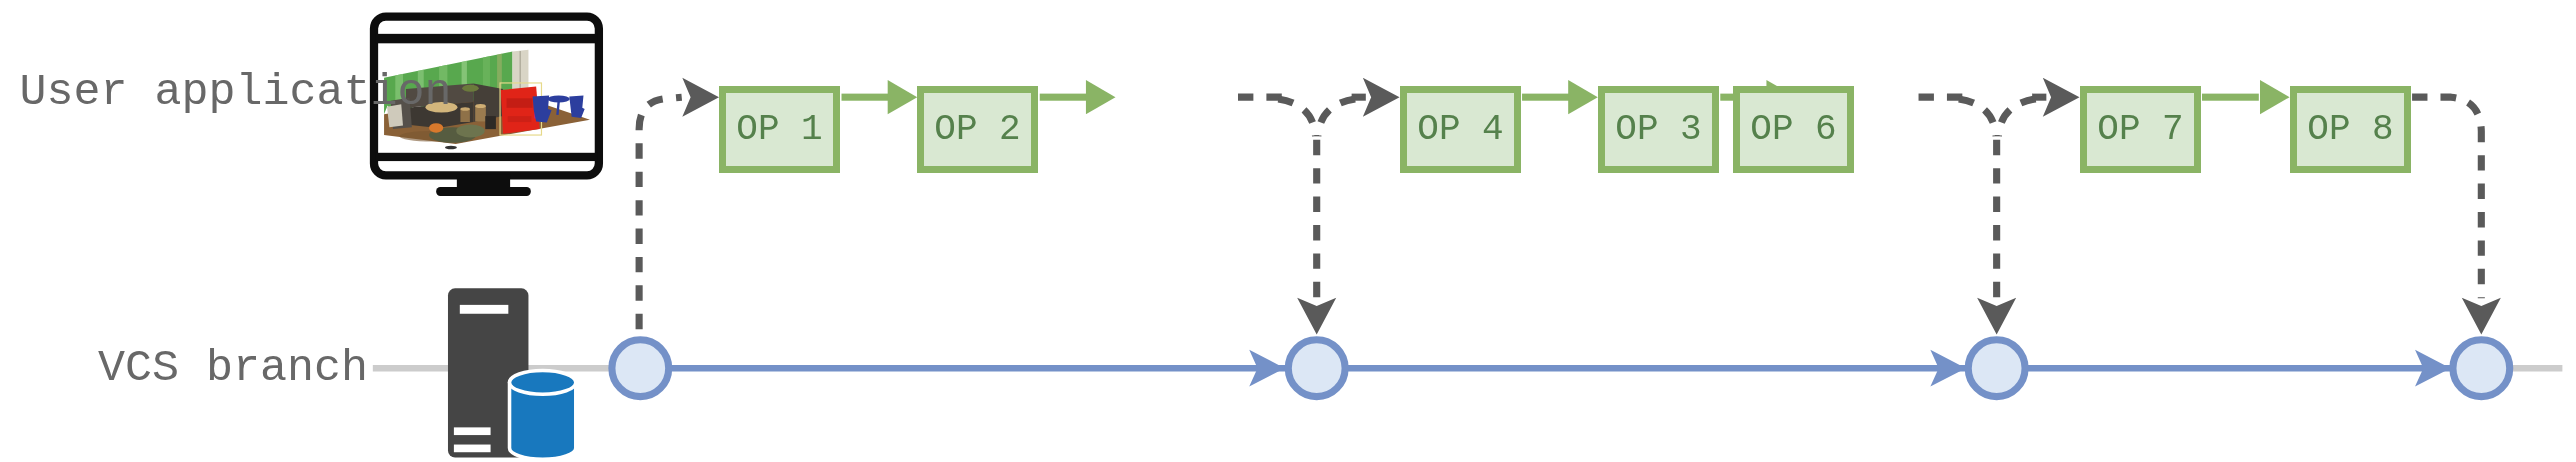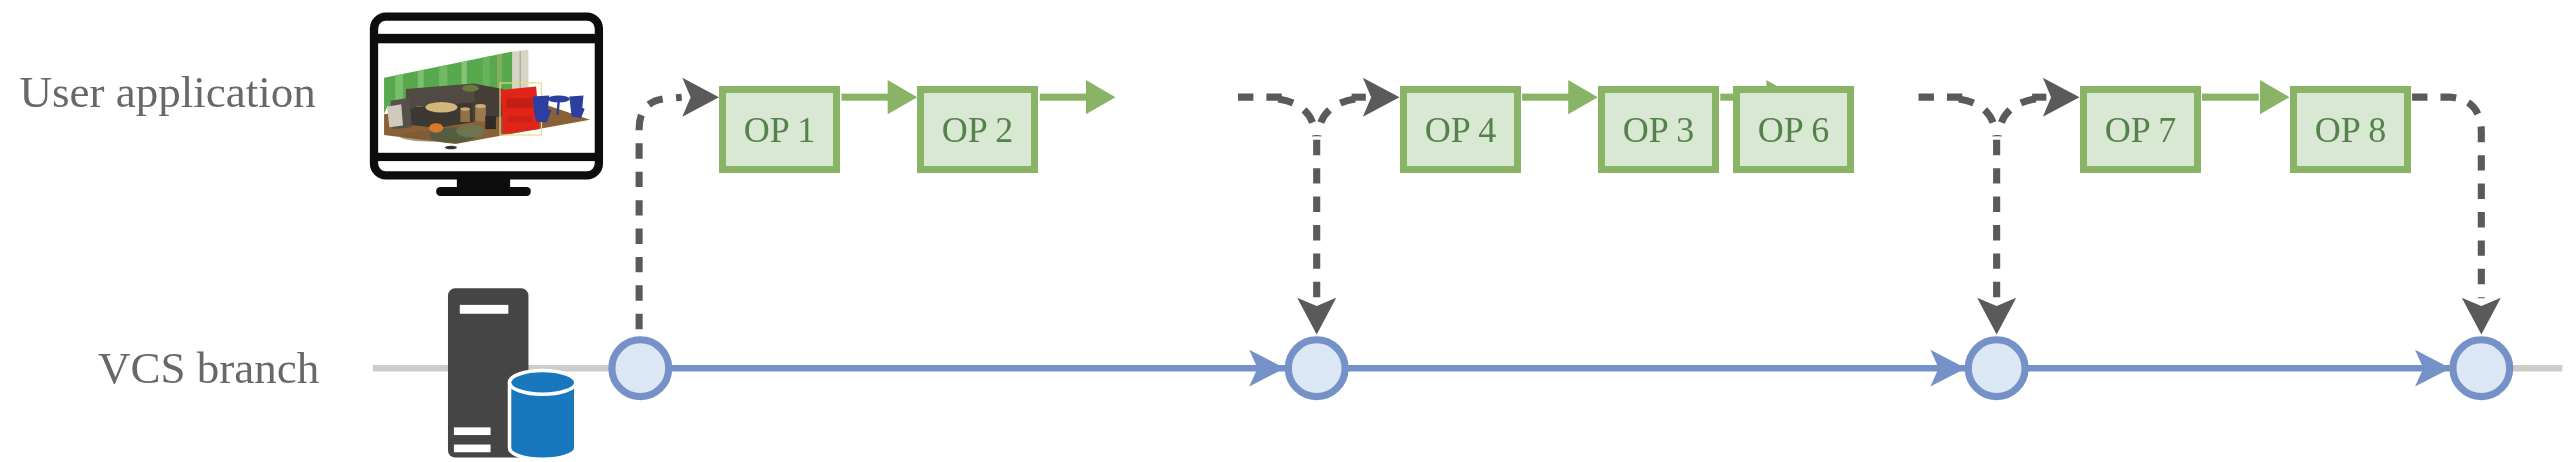--- a/index.html
+++ b/index.html
@@ -1,20 +1,20 @@
 <!DOCTYPE html>
 <html style="font-size:9.5px"><head>
 <meta charset="utf-8">
 <style>
   html,body{margin:0;padding:0;background:#ffffff;}
   #canvas{
     position:relative;
     width:2576px;height:463px;
     background:#ffffff;
-    font-family:Liberation Serif, serif;
+    font-family:Liberation Mono, monospace;
     overflow:hidden;
   }
   .label{
     position:absolute;
     color:#686868;
     font-size:45px;
     line-height:57px;
     white-space:nowrap;
   }
   #stack-label{left:19.5px;top:64px;}

